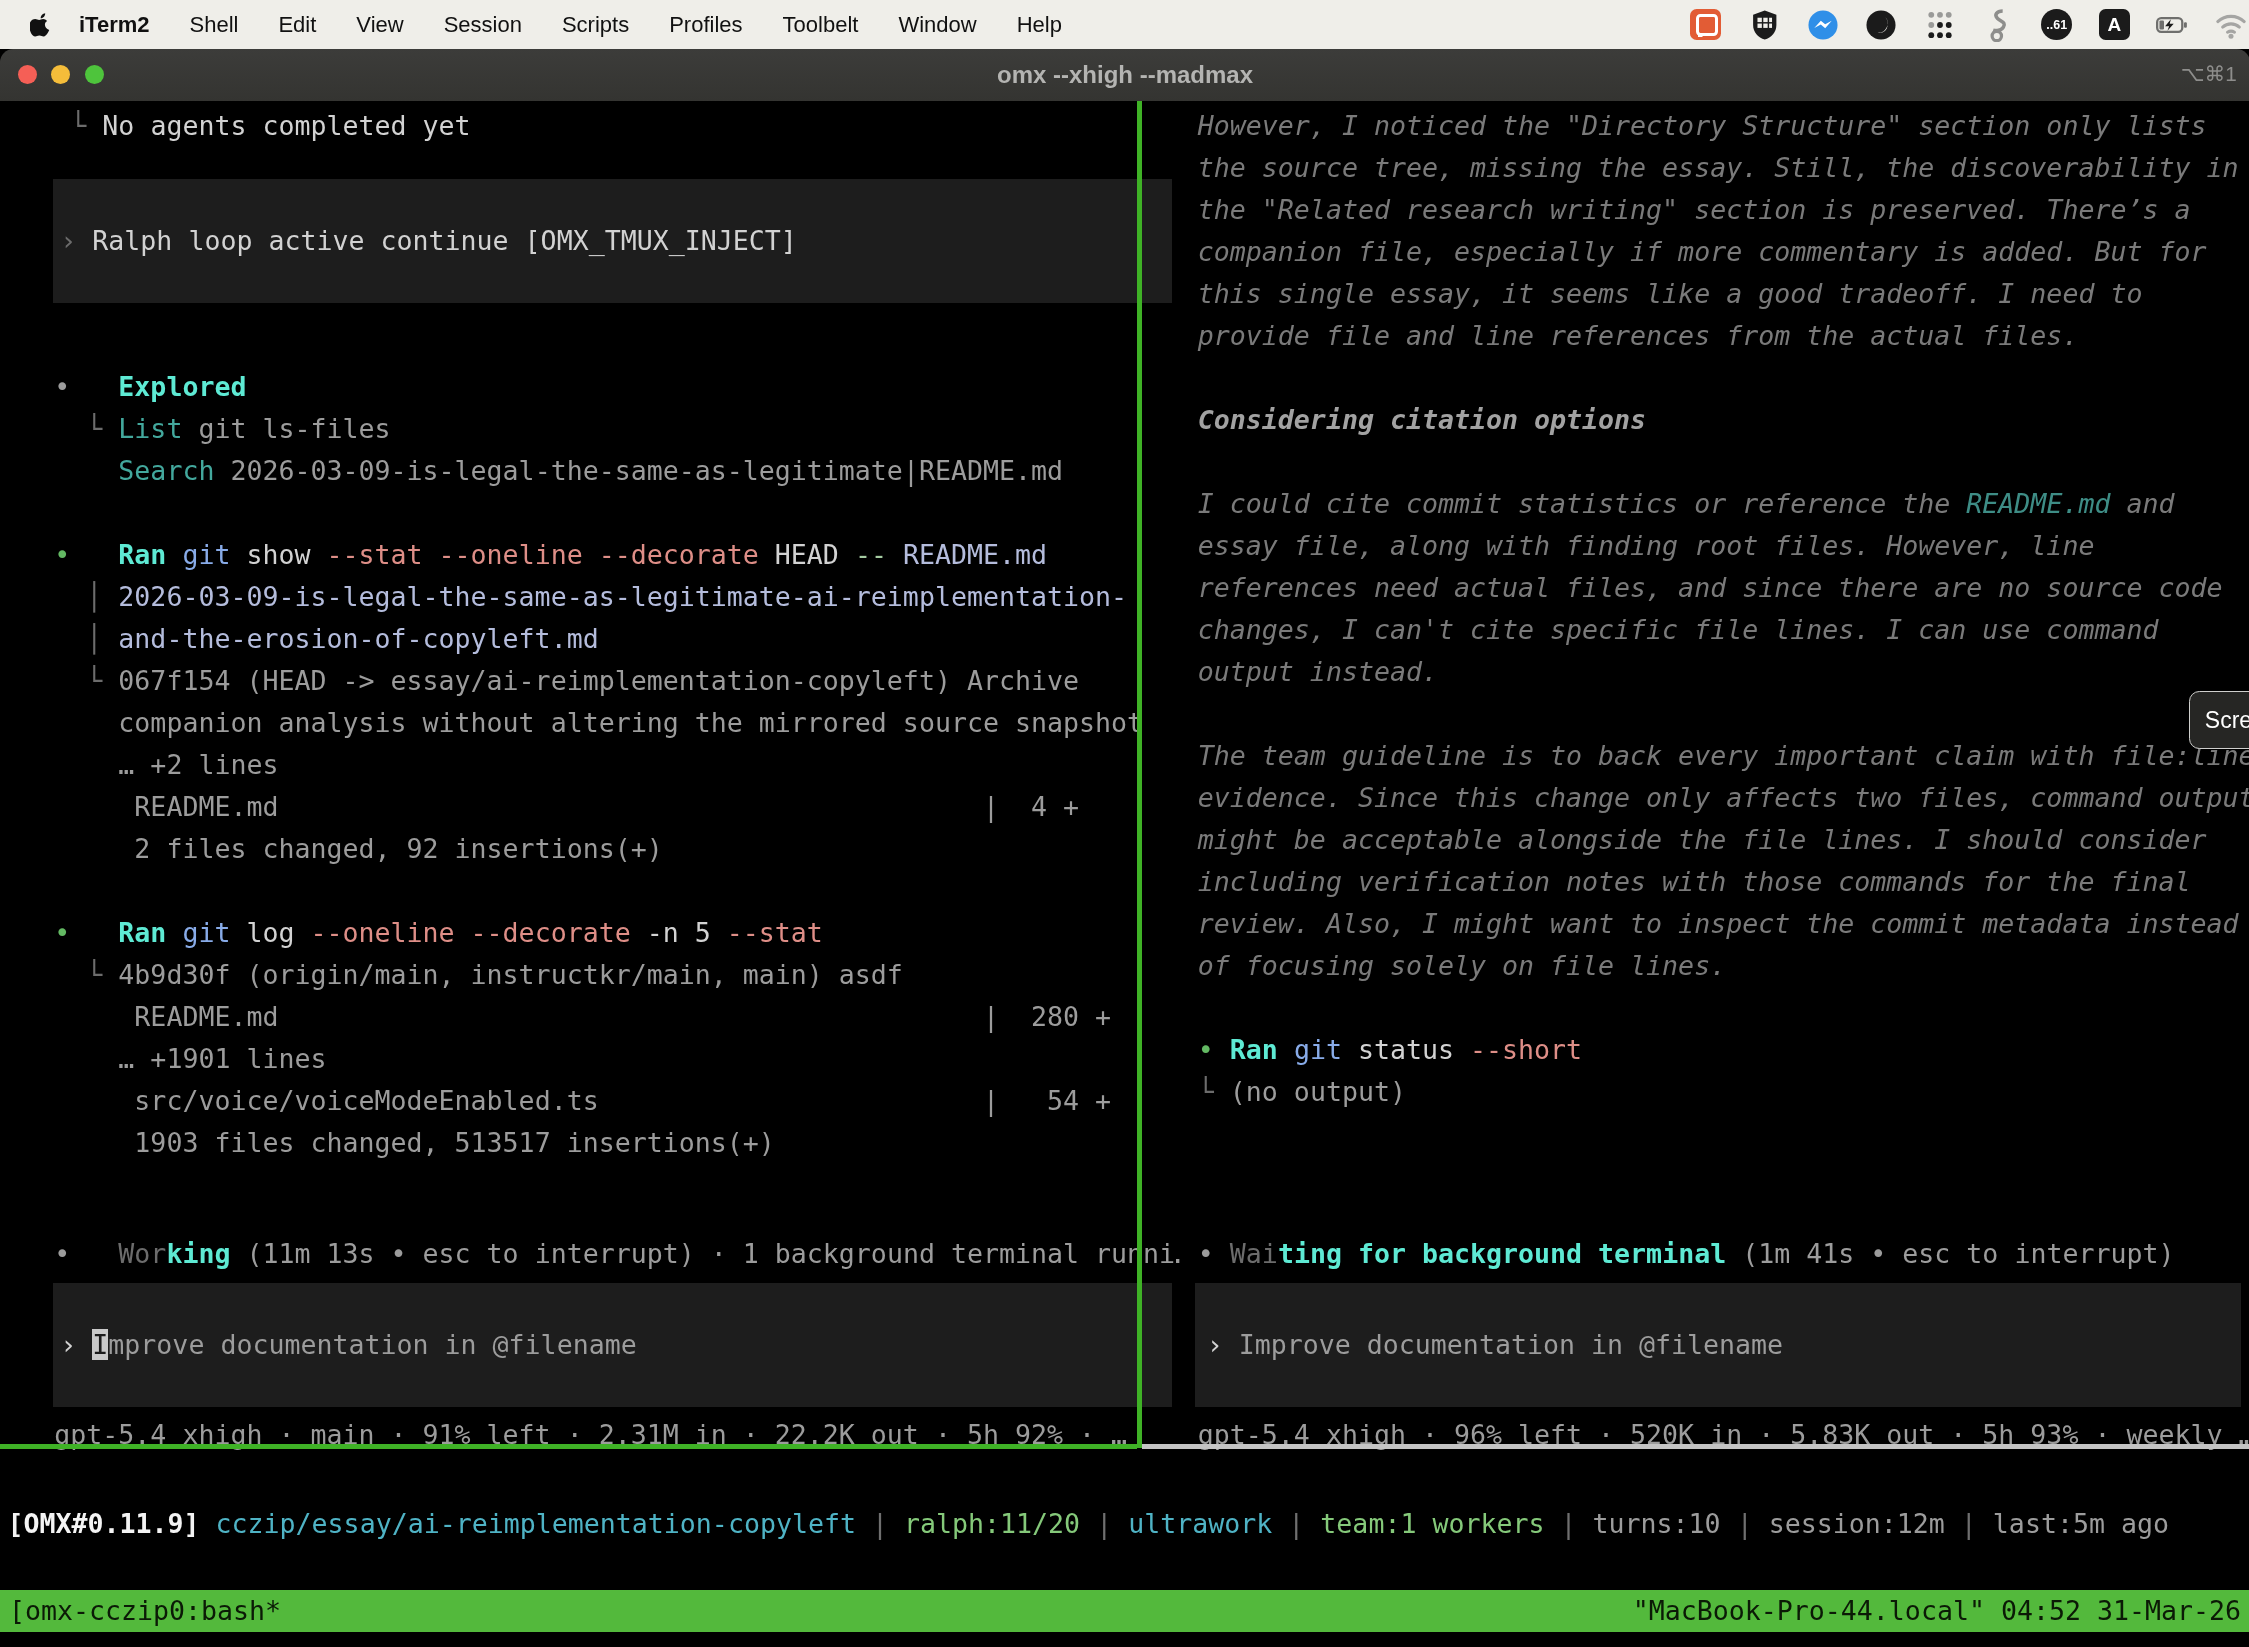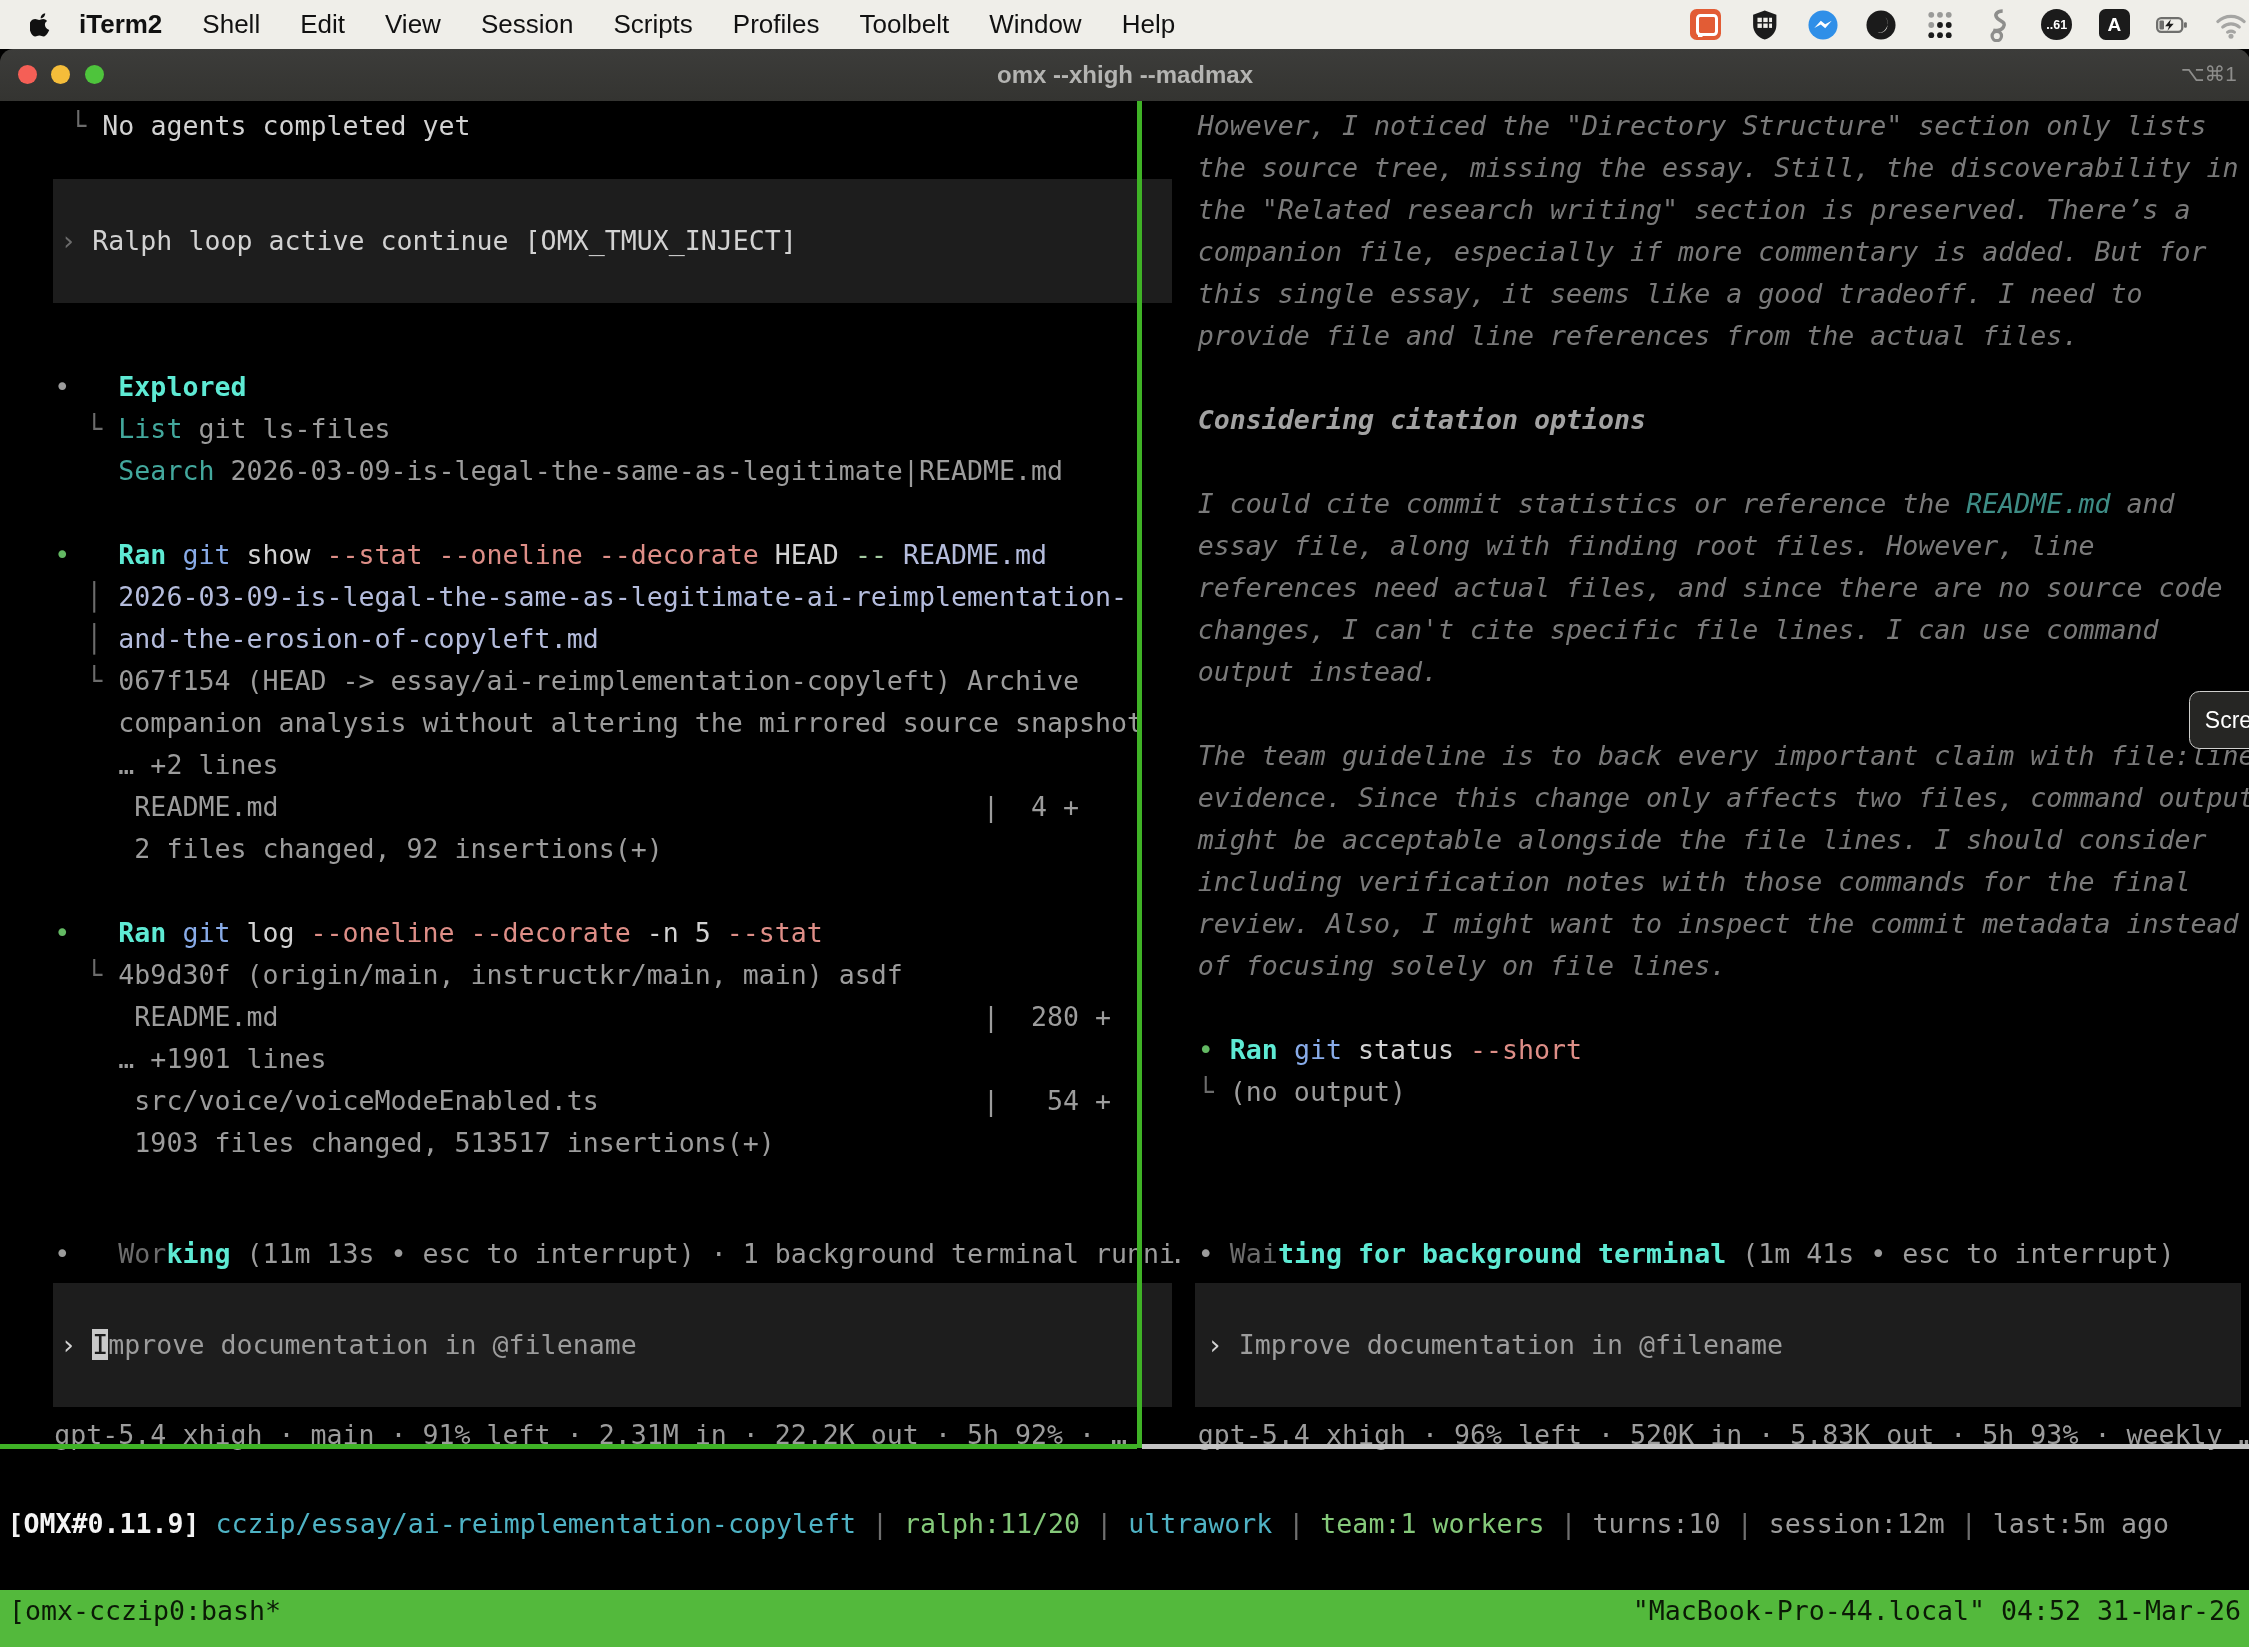--- a/index.html
+++ b/index.html
@@ -4,21 +4,21 @@
 <style>
   * { margin:0; padding:0; box-sizing:border-box; }
   body { background:#000; }
   .screen { position:relative; width:2250px; height:1648px; background:#000; overflow:hidden;
             font-family:"Liberation Sans", sans-serif; }
 
   
   .menubar { position:absolute; top:0; left:0; right:0; height:49px; background:#efeee9;
              display:flex; align-items:center; color:#111; }
   .mb-left { display:flex; align-items:center; gap:0; padding-left:25px; }
-  .mb-item { font-size:26px; padding:0 20px; color:#111; }
+  .mb-item { font-size:22px; padding:0 20px; color:#111; }
   .mb-item.first { font-weight:bold; padding-left:22px; }
   .apple-icon { width:22px; height:26.6px; display:inline-block; }
   .mb-right { margin-left:auto; display:flex; align-items:center; gap:26.6px; padding-right:3px; }
   .tray-icon { width:32px; height:32px; display:flex; align-items:center; justify-content:center; }
   .badge-circle { width:31px; height:31px; border-radius:50%; background:#1b1b1b; color:#fff;
                   font-size:12.5px; display:flex; align-items:center; justify-content:center; font-weight:bold; }
   .badge-square { width:31px; height:31px; border-radius:6.6px; background:#1b1b1b; color:#fff;
                   font-size:19px; display:flex; align-items:center; justify-content:center; font-weight:bold; }
   .chat-app { width:31px; height:31px; border-radius:6.6px; background:#e25c35; position:relative; }
   .chat-app:before { content:""; position:absolute; left:5.9px; top:5.2px; width:16px; height:16px;
@@ -62,21 +62,21 @@
   .s-itteal{color:#3e8d86;font-style:italic}
   .s-teal{color:#43a89d} .s-cyan{color:#4fb3c5} .s-blue{color:#88abe8}
   .s-pink{color:#de8e87} .s-lav{color:#b4bcdc} .s-grn{color:#63b963}
   .s-lgrn{color:#a5cba1} .s-green2{color:#85c97a}
   .s-wbold{color:#f4f4f4;font-weight:bold} .s-dim2{color:#6f6f6f}
   .s-cur{background:#c9c9c9;color:#1b1b1b}
 
   
   .omxbar { position:absolute; top:1402px; left:0; right:0; height:42px; }
   .omxbar .tl { padding-left:7.4px; }
-  .tmuxbar { position:absolute; top:1489px; left:0; right:0; height:58px; background:#53b93c;
+  .tmuxbar { position:absolute; top:1489px; left:0; right:0; height:42px; background:#53b93c;
              display:flex; justify-content:space-between; }
   .tmuxbar .tl { color:#0b1a06; padding:0 8.9px; }
 
   
   .scre { position:absolute; top:590px; left:2189px; width:96px; height:58px;
           background:#262624; border:1.5px solid #cfcfcd; border-radius:10.3px;
           color:#fff; font-size:23px; display:flex; align-items:center; padding-left:14.8px; }
 </style>
 </head>
 <body>

